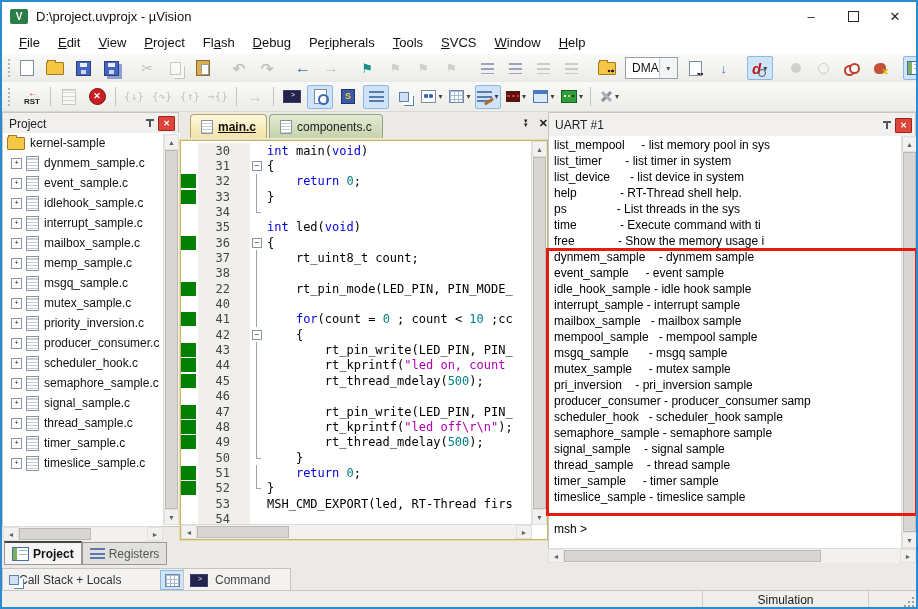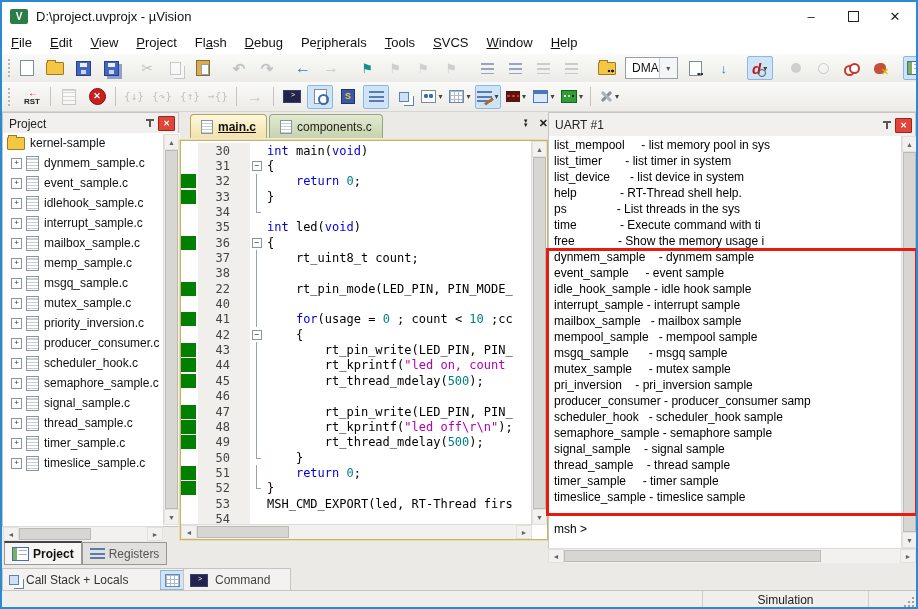--- a/index.html
+++ b/index.html
@@ -11,21 +11,21 @@
   #frame{position:absolute;inset:0;border:2px solid #2a8ad2;pointer-events:none;z-index:90}
   
   #titlebar{left:2px;top:2px;right:2px;height:28px;background:#fff;display:flex;align-items:center}
   #appicon{width:18px;height:15px;margin-left:8px;background:#2a7d46;border-radius:2px;
            color:#fff;font-size:10px;font-weight:bold;display:flex;align-items:center;justify-content:center}
   #apptitle{margin-left:8px;font-size:13px;color:#111}
   #wincontrols{margin-left:auto;display:flex;height:100%}
   .wbtn{width:42px;height:100%;display:flex;align-items:center;justify-content:center;color:#222;font-size:13px}
   .wbtn .sq{width:9px;height:9px;border:1px solid #222}
   
-  #menubar{left:2px;top:30px;right:2px;height:24px;background:#fff;display:flex;align-items:center;padding-left:0}
+  #menubar{left:2px;top:30px;right:2px;height:24px;background:#fff;display:flex;align-items:center;padding-left:8px}
   .mitem{padding:3px 9px;font-size:13px;color:#111}
   .mitem u{text-decoration:underline}
   
   .tbar{left:2px;right:2px;display:flex;align-items:center;background:linear-gradient(#fafaf8,#ecebe7);
         border-bottom:1px solid #d7d6d2;padding-left:3px}
   #tbar1{top:54px;height:28px}
   #tbar2{top:82px;height:29px}
   .tgrip{width:5px;height:18px;margin:0 3px;border-left:2px dotted #b8b6b2}
   .tsep{width:1px;height:19px;background:#c6c4c0;margin:0 4px}
   .tbtn{height:22px;min-width:22px;display:flex;align-items:center;justify-content:center;margin:0 1px;
@@ -128,21 +128,21 @@
   
   .sbar{background:#f2f1ef;position:absolute;display:flex}
   .sbar.v{flex-direction:column;width:15px;border-left:1px solid #dddcd8}
   .sbar.h{flex-direction:row;height:14px;border-top:1px solid #dddcd8}
   .sarr{flex:0 0 14px;display:flex;align-items:center;justify-content:center;font-size:7px;color:#606468;background:#f2f1ef;border:1px solid #e2e1dd}
   .sthumb{background:#d8d6d2;border:1px solid #bcbab6}
   
   #ptabs{left:2px;top:541px;width:177px;height:24px;background:#eceae7;display:flex;align-items:flex-end;padding-left:2px}
   .btab{height:21px;display:flex;align-items:center;font-size:12px;padding:0 7px;gap:4px;border:1px solid #9a9894;background:#e2e0dc;color:#555}
   .btab.active{background:#f6f5f3;border-top:2px solid #444;font-weight:bold;color:#111}
-  #callstack{left:2px;top:568px;width:177px;height:22px;background:#f3f2f0;border:1px solid #c6c5c2;display:flex;align-items:center;font-size:12px;color:#333;gap:7px;padding-left:6px}
+  #callstack{left:2px;top:568px;width:177px;height:22px;background:#f3f2f0;border:1px solid #c6c5c2;display:flex;align-items:center;font-size:12px;color:#333;padding-left:6px}
   #callstack .calcbtn{margin-left:auto;margin-right:2px;width:22px;height:18px;background:#cfe5f7;border:1px solid #8cb8e0;display:flex;align-items:center;justify-content:center}
   
   #edtabs{left:180px;top:112px;width:366px;height:28px;background:#eceae7;display:flex;align-items:center;padding-left:10px;border-bottom:1px solid #cdbd7d}
   .etab{height:23px;display:flex;align-items:center;gap:5px;padding:0 10px;font-size:12px;border:1px solid #b4a45e;border-bottom:none;border-radius:4px 4px 0 0;margin-right:2px}
   .etab .ficon{width:10px;height:12px;background:#fff;border:1px solid #8a94a2;
       background-image:repeating-linear-gradient(#c8cdd4 0 1px,transparent 1px 3px);background-position:0 2px}
   .etab.active{background:linear-gradient(#fdf8dd,#f3e2a8);font-weight:bold;text-decoration:underline;color:#111}
   .etab.inactive{background:linear-gradient(#e2ead2,#c6d3ac);color:#222;border-color:#96a67c}
   #edtabbtns{margin-left:auto;display:flex;align-items:center;gap:10px;padding-right:8px;padding-bottom:5px}
   .dblarrow{display:flex;flex-direction:column;line-height:3.5px;font-size:6px;color:#222}
@@ -535,21 +535,21 @@
       <div class="crow"><span class="exec"></span><span class="lnum">31</span><span class="fold box"></span><span class="ctext"><span class="seg-p">{</span></span></div>
       <div class="crow"><span class="exec on"></span><span class="lnum">32</span><span class="fold line"></span><span class="ctext"><span class="seg-p">    </span><span class="seg-k">return</span><span class="seg-p"> </span><span class="seg-num">0</span><span class="seg-p">;</span></span></div>
       <div class="crow"><span class="exec on"></span><span class="lnum">33</span><span class="fold line"></span><span class="ctext"><span class="seg-p">}</span></span></div>
       <div class="crow"><span class="exec"></span><span class="lnum">34</span><span class="fold end"></span><span class="ctext"></span></div>
       <div class="crow"><span class="exec"></span><span class="lnum">35</span><span class="fold "></span><span class="ctext"><span class="seg-k">int</span><span class="seg-p"> led(</span><span class="seg-k">void</span><span class="seg-p">)</span></span></div>
       <div class="crow"><span class="exec on"></span><span class="lnum">36</span><span class="fold box"></span><span class="ctext"><span class="seg-p">{</span></span></div>
       <div class="crow"><span class="exec"></span><span class="lnum">37</span><span class="fold line"></span><span class="ctext"><span class="seg-p">    rt_uint8_t count;</span></span></div>
       <div class="crow"><span class="exec"></span><span class="lnum">38</span><span class="fold line"></span><span class="ctext"></span></div>
       <div class="crow"><span class="exec on"></span><span class="lnum">22</span><span class="fold line"></span><span class="ctext"><span class="seg-p">    rt_pin_mode(LED_PIN, PIN_MODE_</span></span></div>
       <div class="crow"><span class="exec"></span><span class="lnum">40</span><span class="fold line"></span><span class="ctext"></span></div>
-      <div class="crow"><span class="exec on"></span><span class="lnum">41</span><span class="fold line"></span><span class="ctext"><span class="seg-p">    </span><span class="seg-k">for</span><span class="seg-p">(usage = </span><span class="seg-num">0</span><span class="seg-p"> ; count &lt; </span><span class="seg-num">10</span><span class="seg-p"> ;cc</span></span></div>
+      <div class="crow"><span class="exec on"></span><span class="lnum">41</span><span class="fold line"></span><span class="ctext"><span class="seg-p">    </span><span class="seg-k">for</span><span class="seg-p">(count = </span><span class="seg-num">0</span><span class="seg-p"> ; count &lt; </span><span class="seg-num">10</span><span class="seg-p"> ;cc</span></span></div>
       <div class="crow"><span class="exec"></span><span class="lnum">42</span><span class="fold box2"></span><span class="ctext"><span class="seg-p">    {</span></span></div>
       <div class="crow"><span class="exec on"></span><span class="lnum">43</span><span class="fold line"></span><span class="ctext"><span class="seg-p">        rt_pin_write(LED_PIN, PIN_</span></span></div>
       <div class="crow"><span class="exec on"></span><span class="lnum">44</span><span class="fold line"></span><span class="ctext"><span class="seg-p">        rt_kprintf(</span><span class="seg-s">"led on, count</span></span></div>
       <div class="crow"><span class="exec on"></span><span class="lnum">45</span><span class="fold line"></span><span class="ctext"><span class="seg-p">        rt_thread_mdelay(</span><span class="seg-num">500</span><span class="seg-p">);</span></span></div>
       <div class="crow"><span class="exec"></span><span class="lnum">46</span><span class="fold line"></span><span class="ctext"></span></div>
       <div class="crow"><span class="exec on"></span><span class="lnum">47</span><span class="fold line"></span><span class="ctext"><span class="seg-p">        rt_pin_write(LED_PIN, PIN_</span></span></div>
       <div class="crow"><span class="exec on"></span><span class="lnum">48</span><span class="fold line"></span><span class="ctext"><span class="seg-p">        rt_kprintf(</span><span class="seg-s">"led off\r\n"</span><span class="seg-p">);</span></span></div>
       <div class="crow"><span class="exec on"></span><span class="lnum">49</span><span class="fold line"></span><span class="ctext"><span class="seg-p">        rt_thread_mdelay(</span><span class="seg-num">500</span><span class="seg-p">);</span></span></div>
       <div class="crow"><span class="exec"></span><span class="lnum">50</span><span class="fold end"></span><span class="ctext"><span class="seg-p">    }</span></span></div>
       <div class="crow"><span class="exec on"></span><span class="lnum">51</span><span class="fold line"></span><span class="ctext"><span class="seg-p">    </span><span class="seg-k">return</span><span class="seg-p"> </span><span class="seg-num">0</span><span class="seg-p">;</span></span></div>

